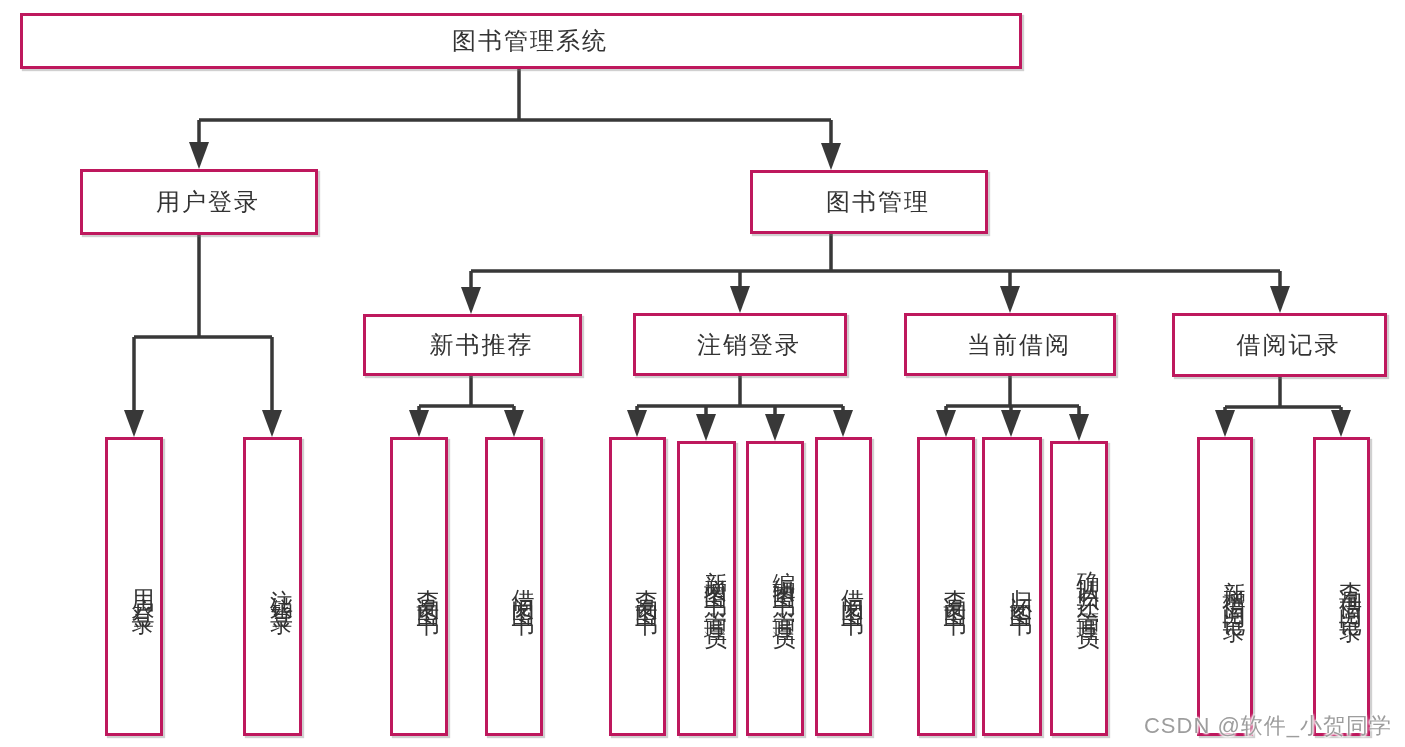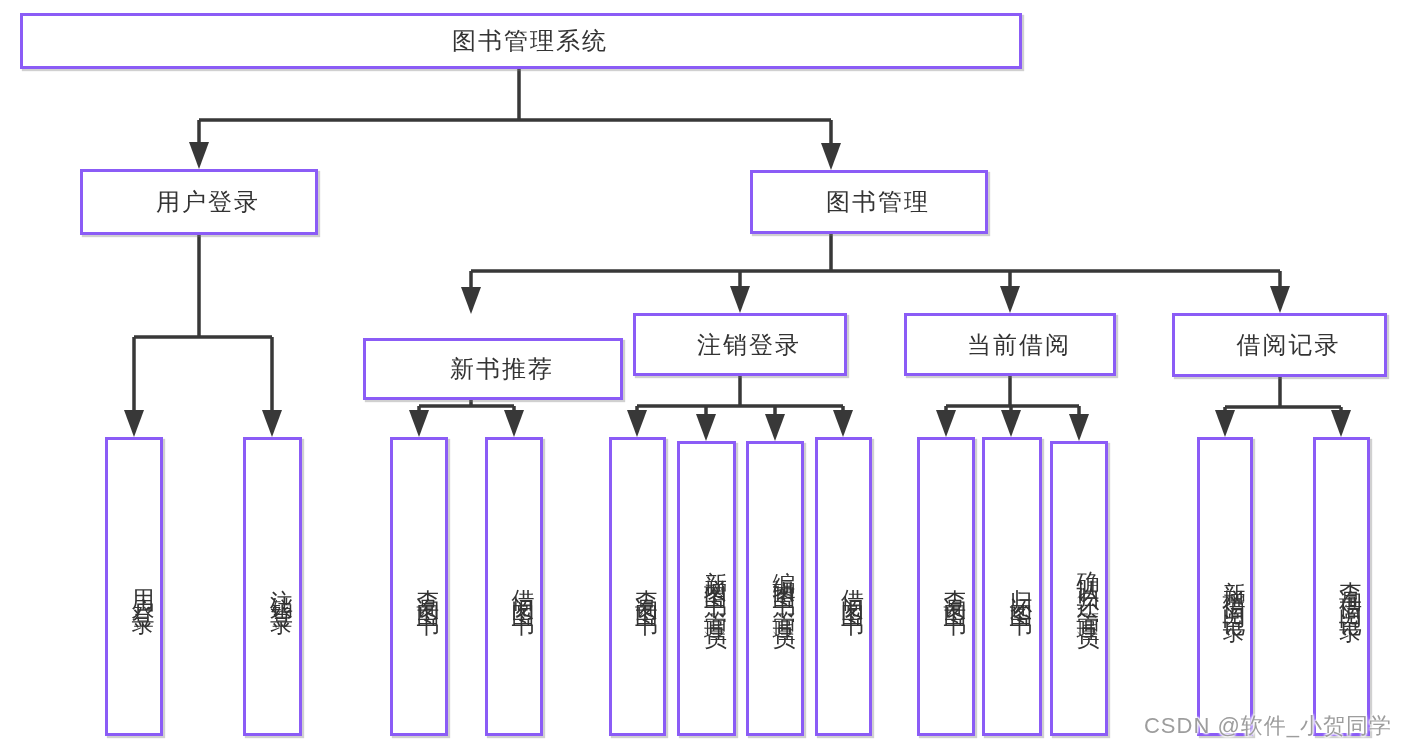--- a/index.html
+++ b/index.html
@@ -28,21 +28,21 @@
     fill: none;
   }
   .wires polygon {
     fill: #383838;
     stroke: none;
   }
   .node {
     position: absolute;
     box-sizing: border-box;
     background: #ffffff;
-    border: 3px solid #8b5cf6;
+    border: 3px solid #be185d;
     box-shadow: 2px 2px 1px rgba(120,120,120,0.35);
     display: flex;
     align-items: center;
     justify-content: center;
     color: #333333;
     padding-left: 18px;
   }
   .node.hbox .t {
     font-size: 24px;
     letter-spacing: 2px;
@@ -112,21 +112,21 @@
     <span class="t">图书管理系统</span>
   </div>
 
   <div class="node hbox" style="left:80px; top:169px; width:238px; height:66px;">
     <span class="t">用户登录</span>
   </div>
   <div class="node hbox" style="left:712px; top:170px; width:238px; height:64px;margin-left:38px;">
     <span class="t">图书管理</span>
   </div>
 
-  <div class="node hbox" style="left:363px; top:314px; width:260px; height:62px;margin-top:24px;">
+  <div class="node hbox" style="left:363px; top:314px; width:219px; height:62px;">
     <span class="t">新书推荐</span>
   </div>
   <div class="node hbox" style="left:633px; top:313px; width:214px; height:63px;">
     <span class="t">注销登录</span>
   </div>
   <div class="node hbox" style="left:904px; top:313px; width:212px; height:63px;">
     <span class="t">当前借阅</span>
   </div>
   <div class="node hbox" style="left:1172px; top:313px; width:215px; height:64px;">
     <span class="t">借阅记录</span>

